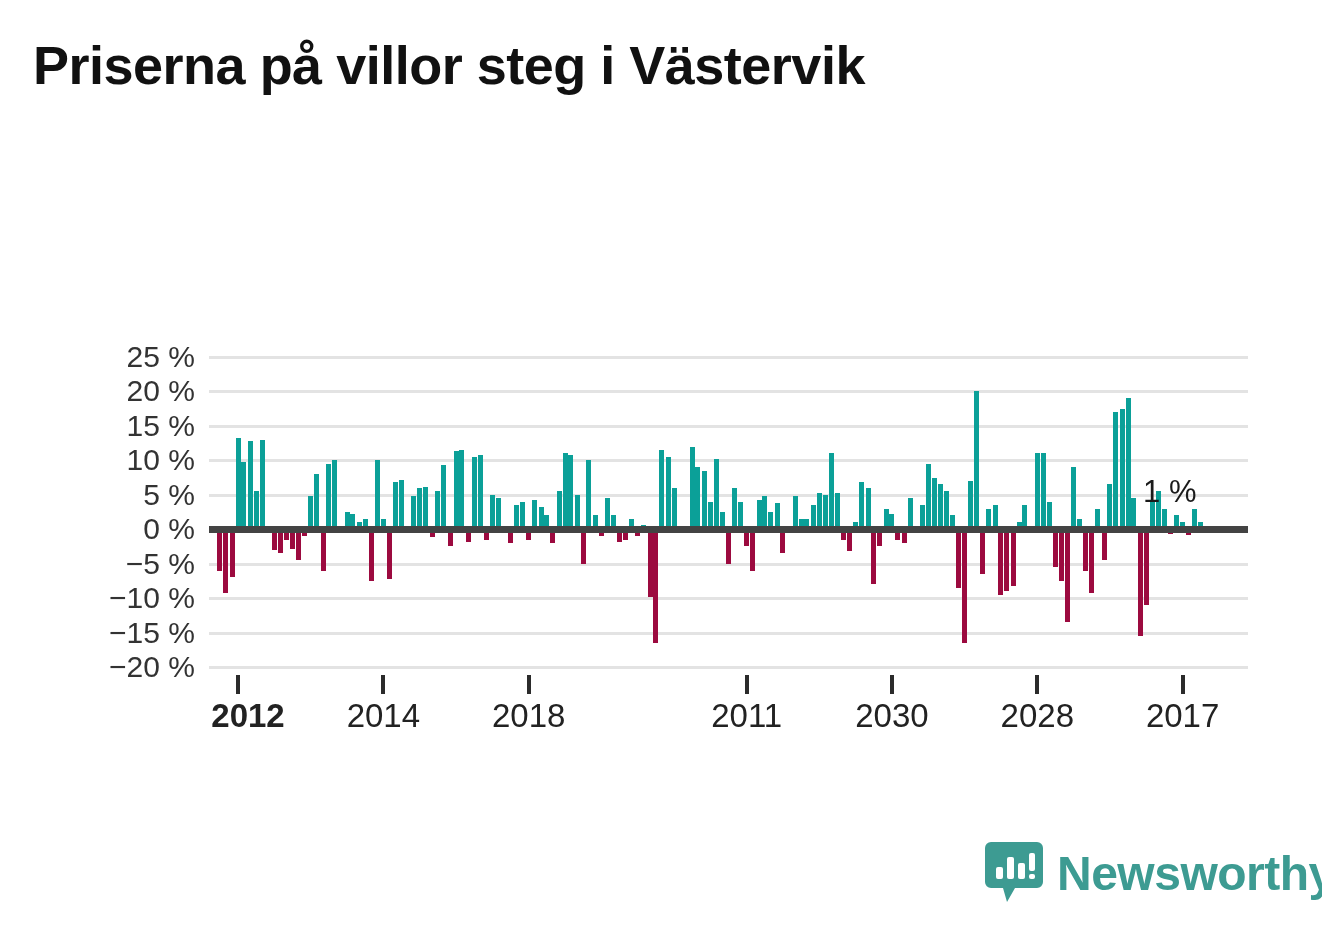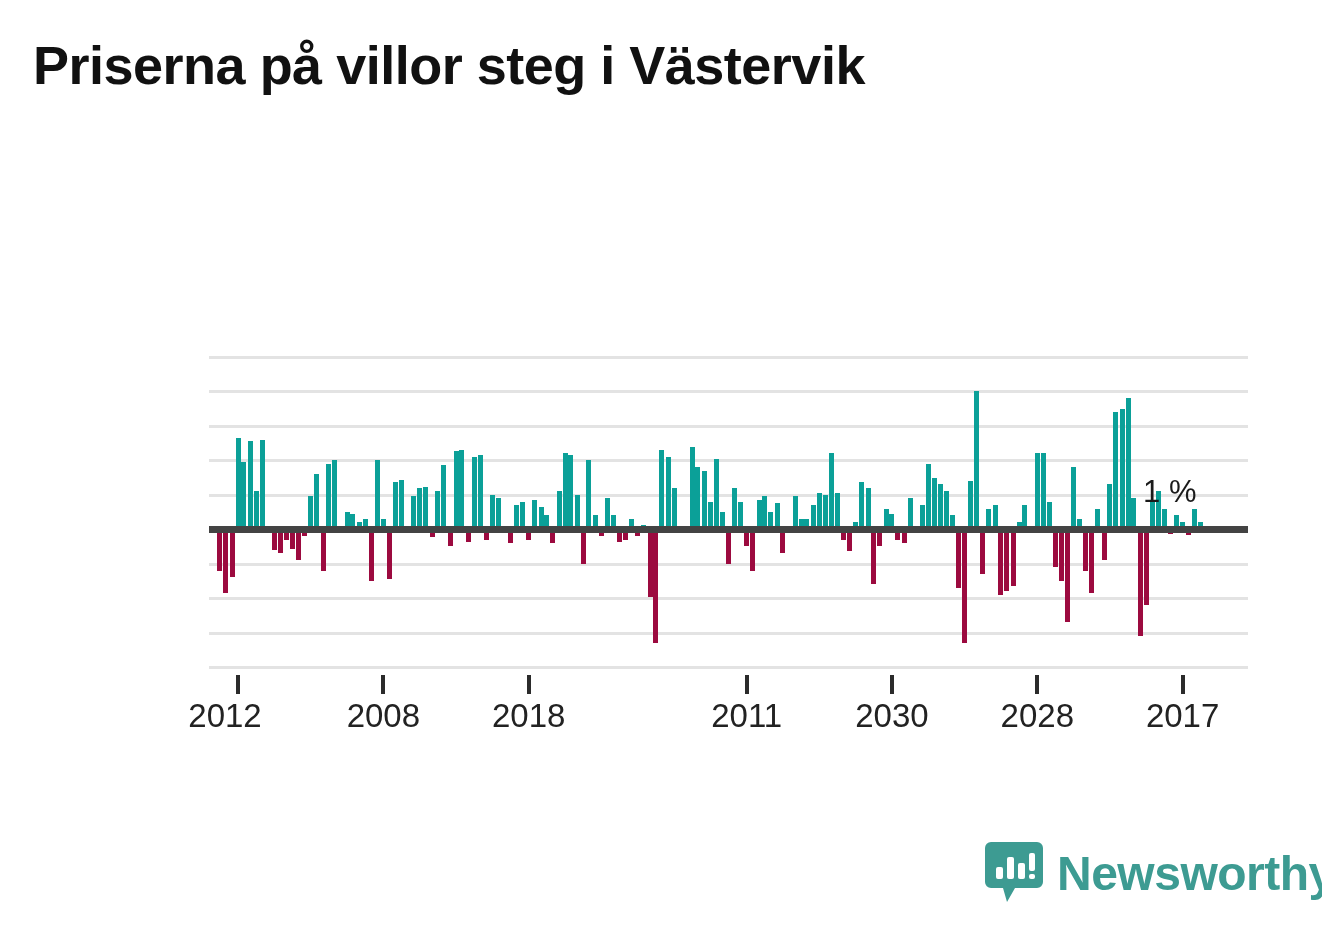--- a/index.html
+++ b/index.html
@@ -143,20 +143,32 @@
   }
 </style>
 </head>
 <body>
 
 <div id="page">
 
   <div class="title">Priserna på villor steg i Västervik</div>
 
   <div id="chart">
+    <div id="ylabels">
+        <div class="ylabel" style="top: 0px;">25 %</div>
+        <div class="ylabel" style="top: 34.4444px;">20 %</div>
+        <div class="ylabel" style="top: 68.8889px;">15 %</div>
+        <div class="ylabel" style="top: 103.333px;">10 %</div>
+        <div class="ylabel" style="top: 137.778px;">5 %</div>
+        <div class="ylabel" style="top: 172.222px;">0 %</div>
+        <div class="ylabel" style="top: 206.667px;">−5 %</div>
+        <div class="ylabel" style="top: 241.111px;">−10 %</div>
+        <div class="ylabel" style="top: 275.556px;">−15 %</div>
+        <div class="ylabel" style="top: 310px;">−20 %</div>
+      </div>
     <div class="plot" id="plot">
         <div class="gridline" style="top: -1px;"></div>
         <div class="gridline" style="top: 33.4444px;"></div>
         <div class="gridline" style="top: 67.8889px;"></div>
         <div class="gridline" style="top: 102.333px;"></div>
         <div class="gridline" style="top: 136.778px;"></div>
         <div class="zeroline" style="top: 169.222px;"></div>
         <div class="gridline" style="top: 205.667px;"></div>
         <div class="gridline" style="top: 240.111px;"></div>
         <div class="gridline" style="top: 274.556px;"></div>
@@ -321,23 +333,23 @@
         <div class="bar neg" style="left: 958.757px; top: 172.222px; height: 4.82222px;"></div>
         <div class="bar pos" style="left: 965.296px; top: 158.444px; height: 13.7778px;"></div>
         <div class="bar pos" style="left: 971.108px; top: 165.333px; height: 6.88889px;"></div>
         <div class="bar neg" style="left: 976.921px; top: 172.222px; height: 5.51111px;"></div>
         <div class="bar pos" style="left: 983.46px; top: 151.556px; height: 20.6667px;"></div>
         <div class="bar pos" style="left: 989.273px; top: 165.333px; height: 6.88889px;"></div>
         <div class="annotation" style="left: 934.124px; top: 117.333px;">1 %</div>
       </div>
     <div id="xaxis">
         <div class="xtick" style="left: 27.0629px;"></div>
-        <div class="xlabel" style="left: 16px;">2012</div>
+        <div class="xlabel" style="left: 39px; font-weight: bold;">2012</div>
         <div class="xtick" style="left: 172.378px;"></div>
-        <div class="xlabel" style="left: 174.378px;">2008</div>
+        <div class="xlabel" style="left: 174.378px;">2014</div>
         <div class="xtick" style="left: 317.692px;"></div>
         <div class="xlabel" style="left: 319.692px;">2018</div>
         <div class="xtick" style="left: 535.664px;"></div>
         <div class="xlabel" style="left: 537.664px;">2011</div>
         <div class="xtick" style="left: 680.979px;"></div>
         <div class="xlabel" style="left: 682.979px;">2030</div>
         <div class="xtick" style="left: 826.294px;"></div>
         <div class="xlabel" style="left: 828.294px;">2028</div>
         <div class="xtick" style="left: 971.608px;"></div>
         <div class="xlabel" style="left: 973.608px;">2017</div>

